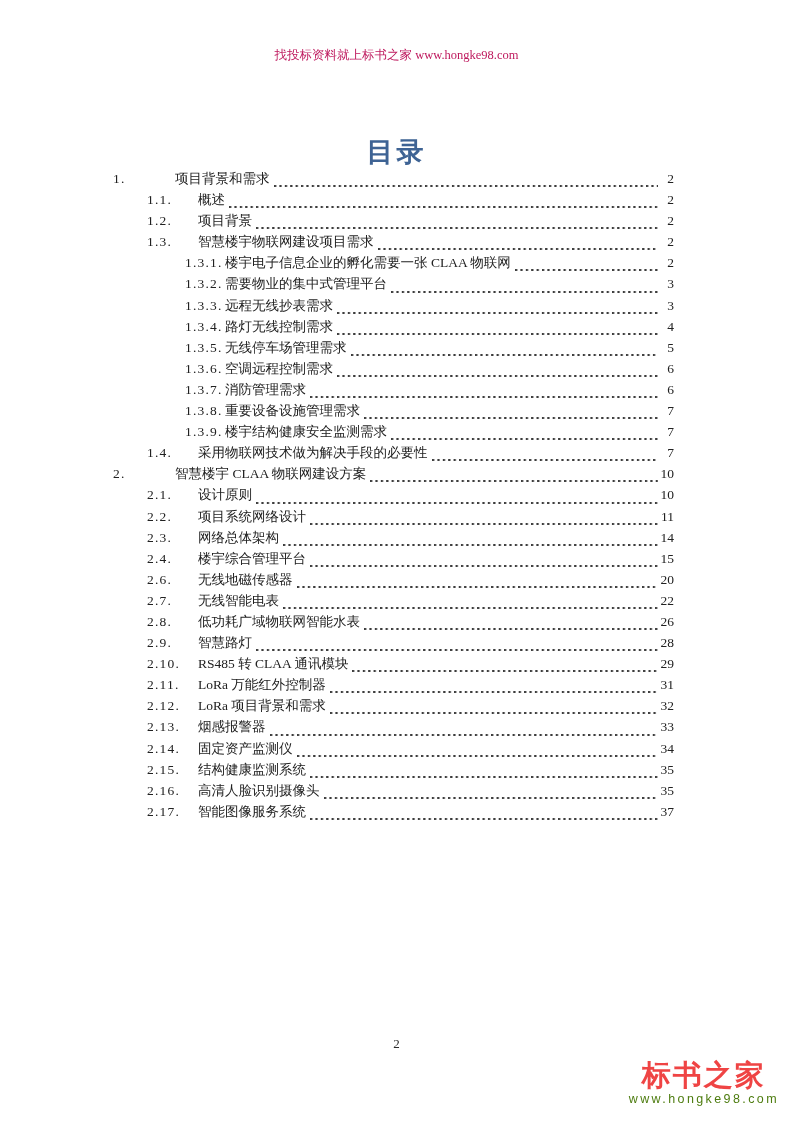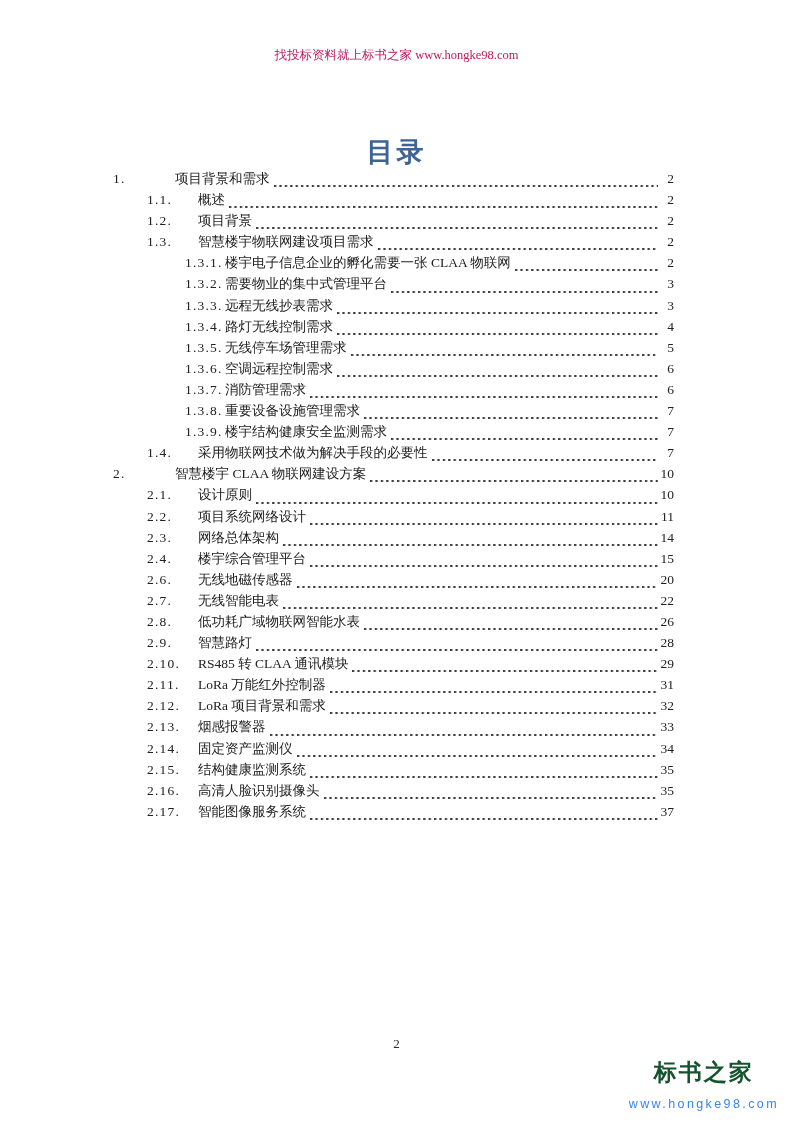--- a/index.html
+++ b/index.html
@@ -91,31 +91,31 @@
   }
   .watermark {
     position: absolute;
     top: 1060px;
     right: 14px;
     text-align: center;
     font-family: "Liberation Sans", "DejaVu Sans", sans-serif;
     user-select: none;
   }
   .wm-logo {
-    font-size: 23px;
+    font-size: 29px;
     font-weight: 800;
     letter-spacing: 2px;
-    color: #14532d;
+    color: #ef4444;
     line-height: 1.1;
   }
   .wm-url {
     font-size: 12.5px;
     letter-spacing: 2.4px;
-    color: #3b82f6;
-    margin-top: 12px;
+    color: #4d7c0f;
+    margin-top: 0;
   }
 </style>
 </head>
 <body>
 
 <div class="page">
 
   <div class="doc-header">找投标资料就上标书之家 www.hongke98.com</div>
 
   <h1 class="doc-title">目录</h1>

